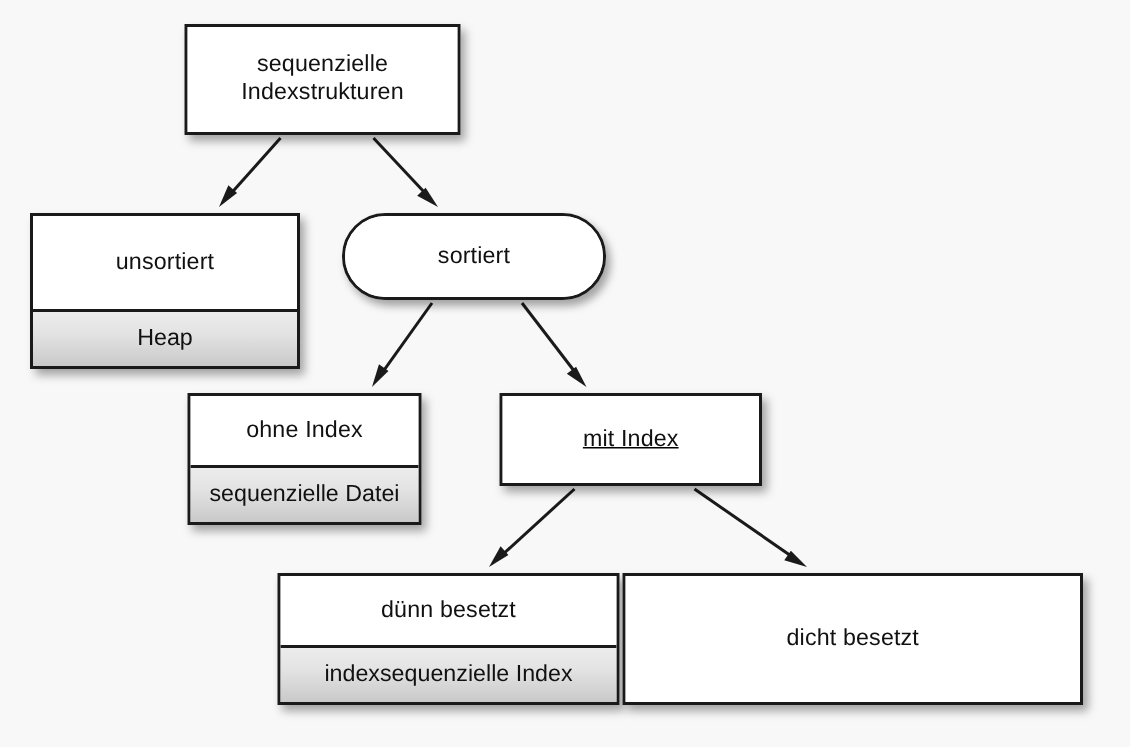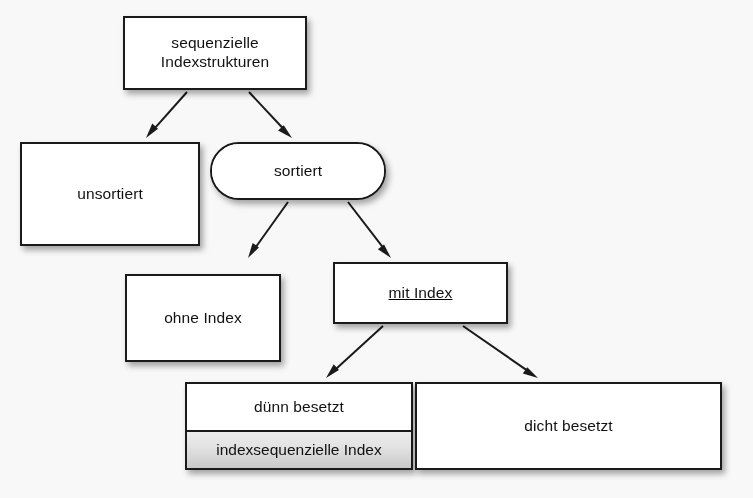--- a/index.html
+++ b/index.html
@@ -98,26 +98,28 @@
         <polygon points="538,378 522.8241389201486,373.5622933304406 527.2399309888707,367.1933624620914" fill="#1a1a1a"></polygon>
       </g>
     </svg>
   <div id="node-layer">
       <div class="node" style="left: 123px; top: 16px; width: 184px; height: 74px;">
         <div class="node-title">sequenzielle
 Indexstrukturen</div>
       </div>
       <div class="node has-sub" style="left: 20px; top: 142px; width: 180px; height: 104px;">
         <div class="node-title">unsortiert</div>
+        <div class="node-sub" style="height: 38px;">Heap</div>
       </div>
-      <div class="node" style="left: 210px; top: 142px; width: 176px; height: 58px; border-radius: 29px;">
+      <div class="node" style="left: 228px; top: 142px; width: 176px; height: 58px; border-radius: 29px;">
         <div class="node-title">sortiert</div>
       </div>
-      <div class="node has-sub" style="left: 125px; top: 262px; width: 156px; height: 88px; margin-top: 12px;">
+      <div class="node has-sub" style="left: 125px; top: 262px; width: 156px; height: 88px;">
         <div class="node-title">ohne Index</div>
+        <div class="node-sub" style="height: 38px;">sequenzielle Datei</div>
       </div>
       <div class="node" style="left: 333px; top: 262px; width: 175px; height: 62px; text-decoration: underline;">
         <div class="node-title">mit Index</div>
       </div>
       <div class="node has-sub" style="left: 165px; top: 382px; width: 228px; height: 88px; margin-left: 20px;">
         <div class="node-title">dünn besetzt</div>
         <div class="node-sub" style="height: 38px;">indexsequenzielle Index</div>
       </div>
       <div class="node has-sub" style="left: 415px; top: 382px; width: 307px; height: 88px;">
         <div class="node-title">dicht besetzt</div>

